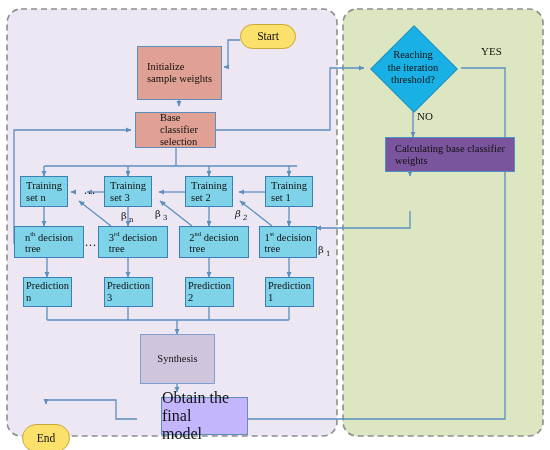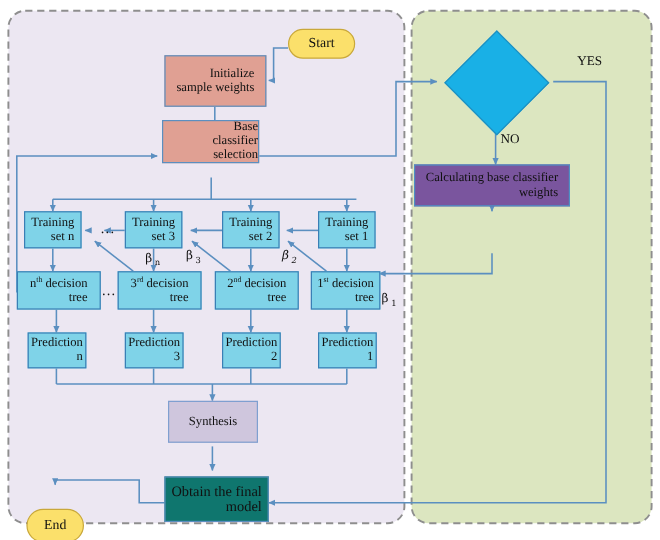--- a/index.html
+++ b/index.html
@@ -1,31 +1,31 @@
 <!DOCTYPE html>
 <html><head>
 <meta charset="utf-8">
 <style>
   html,body{margin:0;padding:0;background:#ffffff;}
   body{width:550px;height:450px;font-family:"Liberation Serif",serif;}
   #stage{position:relative;width:550px;height:450px;overflow:hidden;background:#fff;}
   svg#canvas{position:absolute;left:0;top:0;width:550px;height:450px;}
 
   .node{position:absolute;box-sizing:border-box;display:flex;align-items:center;
-        justify-content:center;text-align:right;color:#111;line-height:1.12;
+        justify-content:center;text-align:left;color:#111;line-height:1.12;
         border:1.3px solid #4e8fc4;}
   .lbl{position:absolute;color:#111;white-space:nowrap;}
 
   .n-start,.n-end{background:#fbe06b;border:1.3px solid #c9a83a;border-radius:14px;
         font-size:11.5px;}
   .n-salmon{background:#e0a093;border:1.3px solid #5b8fc0;font-size:10.5px;}
   .n-cyan{background:#7fd3e8;border:1.3px solid #3a7fb5;font-size:10.5px;}
   .n-purple-box{background:#cfc6dd;border:1.3px solid #7f9fd0;font-size:10.5px;}
-  .n-violet{background:#7a559e;border:1.3px solid #4e8fc4;color:#111;font-size:10.5px;}
-  .n-orange{background:#0f766e;border:1.3px solid #5b8fc0;font-size:12px;}
+  .n-violet{background:#7a559e;border:1.3px solid #4e8fc4;color:#111;font-size:10.5px;margin-left:40px;}
+  .n-orange{background:#c4b5fd;border:1.3px solid #5b8fc0;font-size:16px;margin-left:24px;}
   .n-diamond{position:absolute;background:#19b0e6;transform:rotate(45deg);
         border:1.3px solid #1f8fc0;}
   .diamond-text{position:absolute;display:flex;align-items:center;justify-content:center;
         text-align:center;font-size:10.5px;color:#111;line-height:1.18;}
   .beta{font-size:10px;font-family:"DejaVu Serif",serif;}
   .beta sub{font-size:7px;}
   .ell{font-size:12px;letter-spacing:1px;}
   sup{font-size:6.5px;vertical-align:super;}
   .yesno{font-size:11px;}
 </style>
@@ -98,25 +98,25 @@
       <path d="M413,110 L413,137" marker-end="url(#ah)"></path>
 
       <path d="M410,172 L410,176" marker-end="url(#ah)"></path>
 
       <path d="M461,68 L505,68 L505,419 L224,419" marker-end="url(#ah)"></path>
     </g>
   </svg>
 
   <div class="node n-start" style="left:240px;top:24px;width:56px;height:25px;">Start</div>
 
-  <div class="node n-salmon" style="left:137px;top:46px;width:85px;height:43px;">
+  <div class="node n-salmon" style="left:137px;top:46px;width:85px;height:54px;">
     <span>Initialize<br>sample weights</span>
   </div>
 
-  <div class="node n-salmon" style="left:135px;top:100px;width:81px;height:36px;padding-left:24px;">
+  <div class="node n-salmon" style="left:135px;top:112px;width:81px;height:36px;padding-left:24px;">
     <span>Base classifier<br>selection</span>
   </div>
 
   <div class="node n-cyan" style="left:20px;top:176px;width:48px;height:31px;">
     <span>Training<br>set n</span>
     </div>
   <div class="node n-cyan" style="left:104px;top:176px;width:48px;height:31px;">
     <span>Training<br>set 3</span>
     </div>
   <div class="node n-cyan" style="left:185px;top:176px;width:48px;height:31px;">
@@ -145,29 +145,32 @@
   <div class="node n-cyan" style="left:104px;top:277px;width:49px;height:30px;">
     <span>Prediction<br>3</span>
     </div>
   <div class="node n-cyan" style="left:185px;top:277px;width:49px;height:30px;">
     <span>Prediction<br>2</span>
     </div>
   <div class="node n-cyan" style="left:265px;top:277px;width:49px;height:30px;">
     <span>Prediction<br>1</span>
     </div>
 
-  <div class="node n-purple-box" style="left:140px;top:334px;width:75px;height:35px;">Synthesis</div>
+  <div class="node n-purple-box" style="left:140px;top:334px;width:75px;height:50px;">Synthesis</div>
 
   <div class="node n-orange" style="left:137px;top:397px;width:87px;height:38px;">
     <span>Obtain the final<br>model</span>
   </div>
 
   <div class="node n-end" style="left:22px;top:404px;width:48px;height:28px;margin-top:20px;">End</div>
 
   <div class="n-diamond" style="left:383px;top:38px;width:60px;height:60px;"></div>
+  <div class="diamond-text" style="left:366px;top:40px;width:94px;height:56px;">
+    Reaching<br>the iteration<br>threshold?
+  </div>
 
   <div class="node n-violet" style="left:345px;top:137px;width:130px;height:35px;">
     <span>Calculating base classifier<br>weights</span>
   </div>
 
 
   <div class="lbl yesno" style="left:481px;top:45px;">YES</div>
   <div class="lbl yesno" style="left:417px;top:110px;">NO</div>
 
   <div class="lbl beta" style="left:74px;top:210px;margin-left:47px;">β<sub>&nbsp;n</sub></div>

